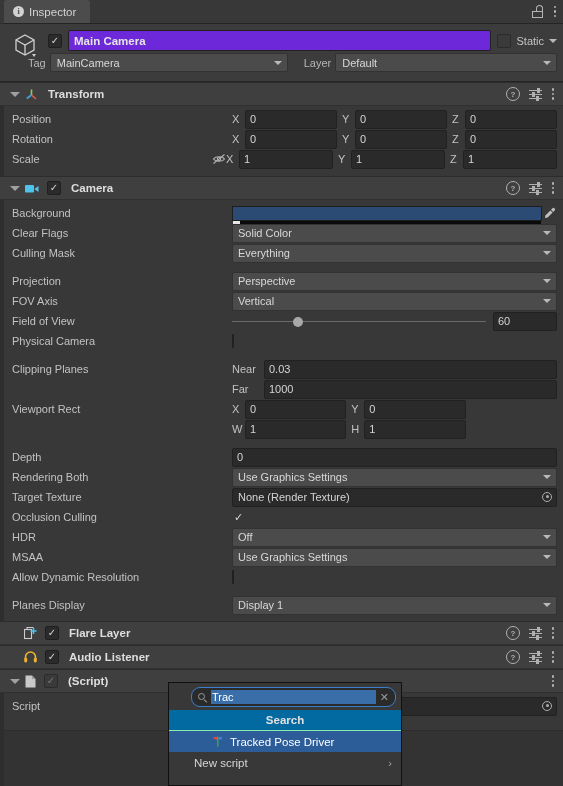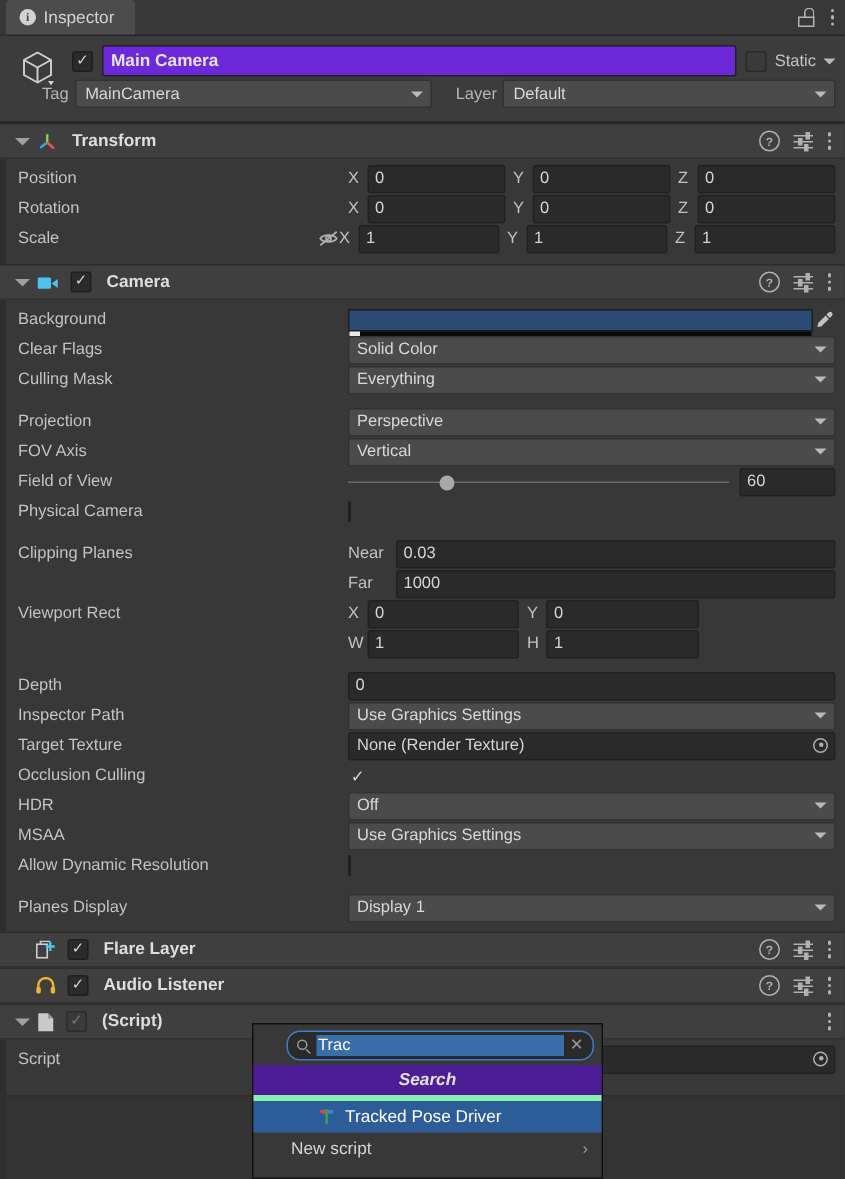--- a/index.html
+++ b/index.html
@@ -105,21 +105,21 @@
   .popup{position:absolute;left:168px;top:682px;width:234px;height:104px;background:#383838;
      border:1px solid #111;box-sizing:border-box;z-index:50;}
   .popup-search{margin:4px 5px 3px 22px;height:18px;background:#2a2a2a;border:1px solid #3d7ecc;
      border-radius:9px;display:flex;align-items:center;padding:0 6px;gap:4px;}
   .mag{width:9px;height:9px;position:relative;flex:none;}
   .mag .circ{position:absolute;left:0;top:0;width:7px;height:7px;border:1.2px solid #9a9a9a;border-radius:50%;box-sizing:border-box;}
   .mag .hdl{position:absolute;left:6px;top:6px;width:4px;height:1.2px;background:#9a9a9a;transform:rotate(45deg);transform-origin:left center;}
   .search-txt{flex:1;color:#fff;font-size:11px;background:#3a6ea8;padding:1px 0 1px 1px;}
   .xbtn{color:#9a9a9a;font-size:11px;flex:none;line-height:1;}
   .popup-title{height:20px;display:flex;align-items:center;justify-content:center;
-     font-weight:bold;color:#e0e0e0;font-size:11.5px;background:#4c1d95;border-bottom:4px solid #86efac;font-style:italic;}
+     font-weight:bold;color:#e0e0e0;font-size:11.5px;background:#0369a1;border-bottom:1px solid #86efac;}
   .popup-item{height:21px;display:flex;align-items:center;gap:6px;padding-left:8px;color:#d6d6d6;font-size:11.5px;position:relative;}
   .popup-item.sel{background:#2c5d99;color:#fff;padding-left:44px;}
   .popup-item .arrow{position:absolute;right:9px;color:#a0a0a0;font-size:11px;}
 
   .bottom-fill{position:absolute;left:4px;right:0;top:730px;bottom:0;background:#333333;border-top:1px solid #2c2c2c;}
 </style>
 </head>
 <body>
 
 <div id="root">
@@ -400,21 +400,21 @@
     <div class="spacer"></div>
 
     <div class="prow">
       <span class="plabel">Depth</span>
       <span class="fields">
         <span class="numfield">0</span>
       </span>
     </div>
 
     <div class="prow">
-      <span class="plabel">Inspector Path</span>
+      <span class="plabel">Rendering Both</span>
       <span class="fields">
         <span class="dd">
           <span>Use Graphics Settings</span>
           <span class="caret"></span>
         </span>
       </span>
     </div>
 
     <div class="prow">
       <span class="plabel">Target Texture</span>

